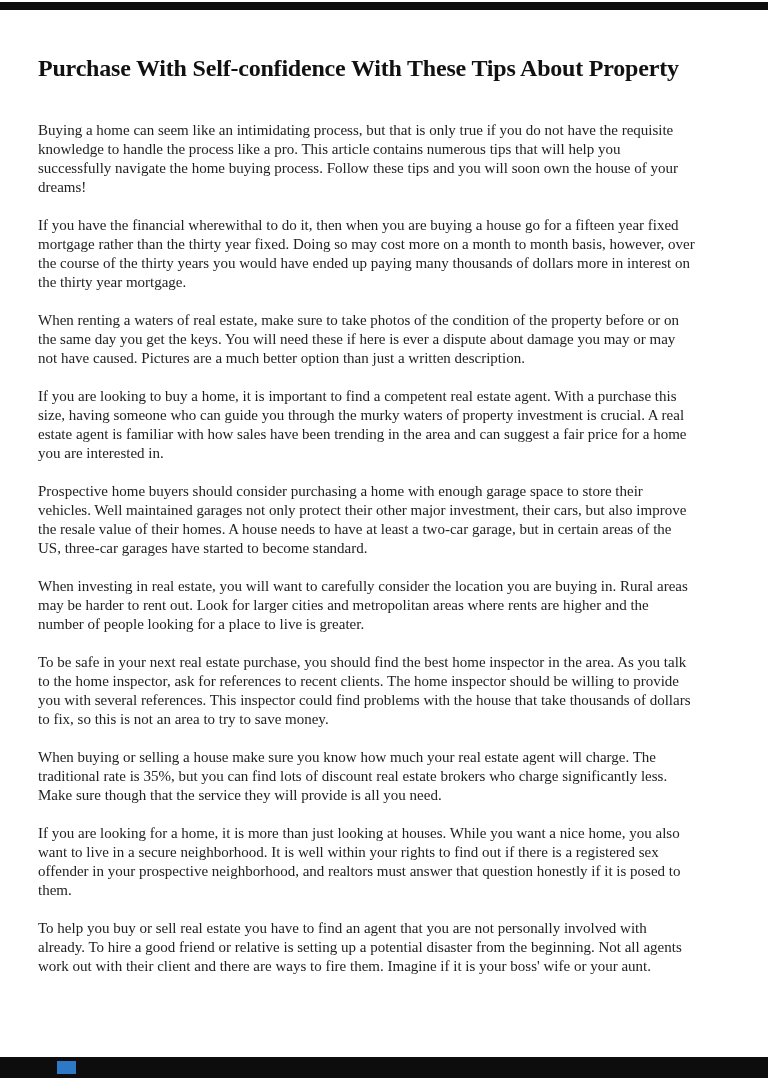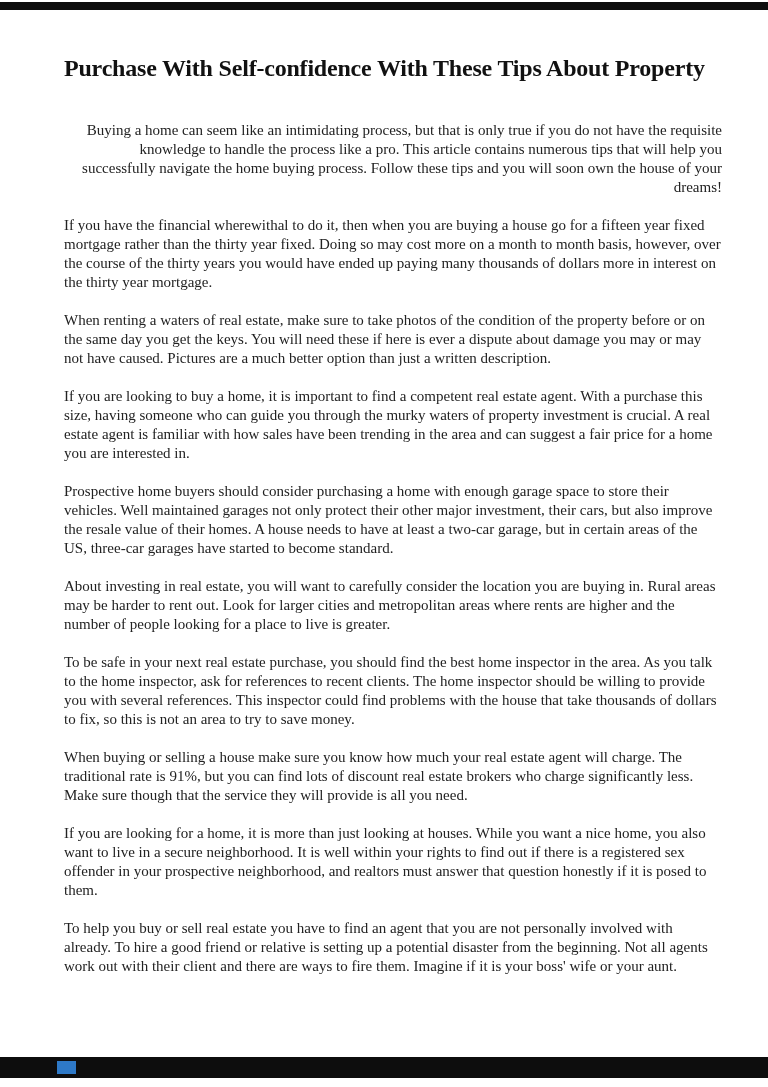--- a/index.html
+++ b/index.html
@@ -19,40 +19,39 @@
     position: absolute;
     top: 2px;
     left: 0;
     width: 768px;
     height: 8px;
     background: #0d0d0d;
   }
   .article {
     position: absolute;
     top: 0;
-    left: 64px;
+    left: 38px;
     width: 658px;
   }
   .page-title {
     margin: 52px 0 0 0;
     font-size: 24px;
     line-height: 32px;
     font-weight: bold;
     color: #111111;
     letter-spacing: -0.2px;
   }
   .content p {
     margin: 0 0 19px 0;
     font-size: 15px;
     line-height: 19px;
     color: #222222;
   }
   .content p:first-child {
     margin-top: 37px;
-    text-align: right;
   }
   .bottom-bar {
     position: absolute;
     top: 1057px;
     left: 0;
     width: 768px;
     height: 21px;
     background: #0d0d0d;
   }
   .progress-indicator {
@@ -70,23 +69,23 @@
 <div class="top-bar"></div>
 
 <div class="article">
   <h1 class="page-title">Purchase With Self-confidence With These Tips About Property</h1>
   <div class="content">
     <p>Buying a home can  seem like an intimidating process, but that is only true if you do not have the requisite knowledge to handle the process like a pro. This article contains numerous tips that will help you successfully navigate the home buying process. Follow these tips and you will soon own the house of your dreams!</p>
     <p>If you have the financial wherewithal to do it, then when you are buying a house go for a fifteen year fixed mortgage rather than the thirty year fixed. Doing so may cost more on a month to month basis, however, over the course of the thirty years you would have ended up paying many thousands of dollars more in interest on the thirty year mortgage.</p>
     <p>When renting a waters of real estate, make sure to take photos of the condition of the property before or on the same day you get the keys. You will need these if here is ever a dispute about damage you may or may not have caused. Pictures are a much better option than just a written description.</p>
     <p>If you are looking to buy a home, it is important to find a competent real estate agent. With a purchase this size, having someone who can guide you through the murky waters of property investment is crucial. A real estate agent is familiar with how sales have been trending in the area and can suggest a fair price for a home you are interested in.</p>
     <p>Prospective home buyers should consider purchasing a home with enough garage space to store their vehicles. Well maintained garages not only protect their other major investment, their cars, but also improve the resale value of their homes. A house needs to have at least a two-car garage, but in certain areas of the US, three-car garages have started to become standard.</p>
-    <p>About investing in real estate, you will want to carefully consider the location you are buying in. Rural areas may be harder to rent out. Look for larger cities and metropolitan areas where rents are higher and the number of people looking for a place to live is greater.</p>
+    <p>When investing in real estate, you will want to carefully consider the location you are buying in. Rural areas may be harder to rent out. Look for larger cities and metropolitan areas where rents are higher and the number of people looking for a place to live is greater.</p>
     <p>To be safe in your next real estate purchase, you should find the best home inspector in the area. As you talk to the home inspector, ask for references to recent clients. The home inspector should be willing to provide you with several references. This inspector could find problems with the house that take thousands of dollars to fix, so this is not an area to try to save money.</p>
-    <p>When buying or selling a house make sure you know how much your real estate agent will charge. The traditional rate is 91%, but you can find lots of discount real estate brokers who charge significantly less. Make sure though that the service they will provide is all you need.</p>
+    <p>When buying or selling a house make sure you know how much your real estate agent will charge. The traditional rate is 35%, but you can find lots of discount real estate brokers who charge significantly less. Make sure though that the service they will provide is all you need.</p>
     <p>If you are looking for a home, it is more than just looking at houses. While you want a nice home, you also want to live in a secure neighborhood. It is well within your rights to find out if there is a registered sex offender in your prospective neighborhood, and realtors must answer that question honestly if it is posed to them.</p>
     <p>To help you buy or sell real estate you have to find an agent that you are not personally involved with already. To hire a good friend or relative is setting up a potential disaster from the beginning. Not all agents work out with their client and there are ways to fire them. Imagine if it is your boss' wife or your aunt.</p>
   </div>
 </div>
 
 <div class="bottom-bar">
   <div class="progress-indicator"></div>
 </div>
 
 </body></html>

